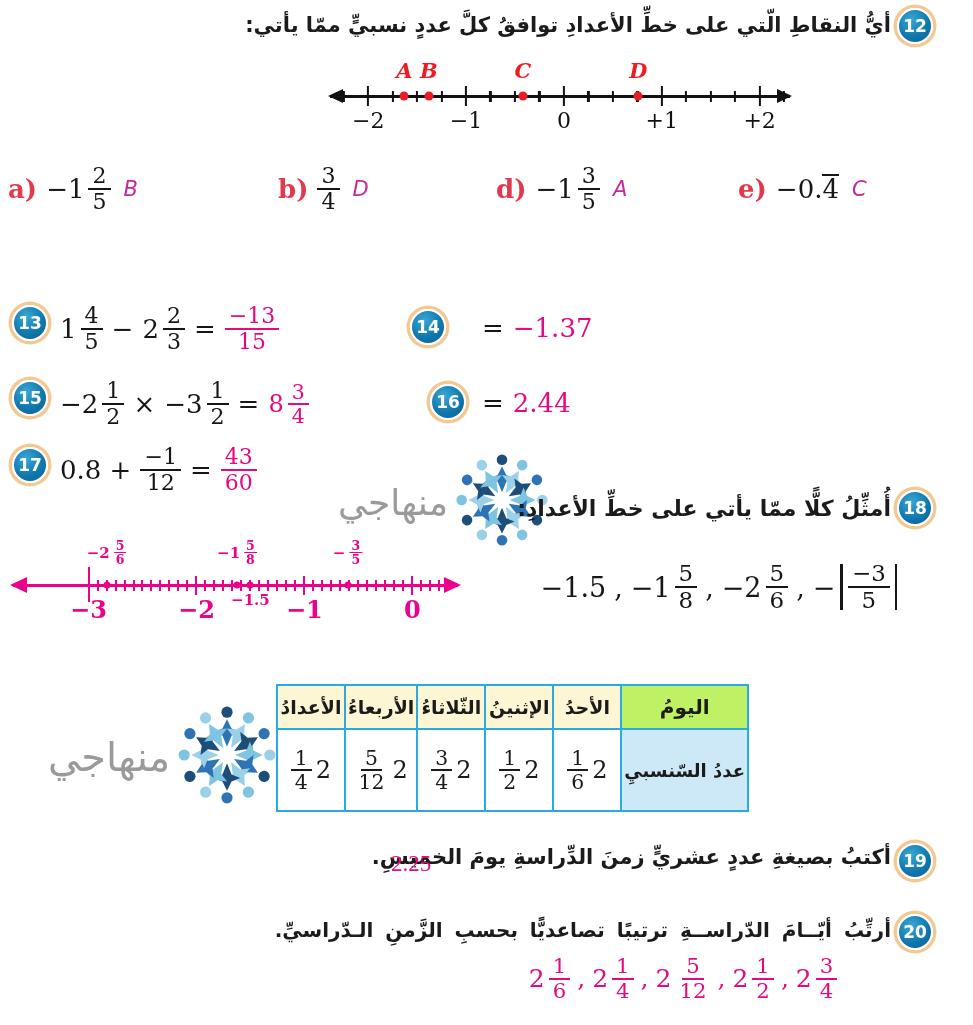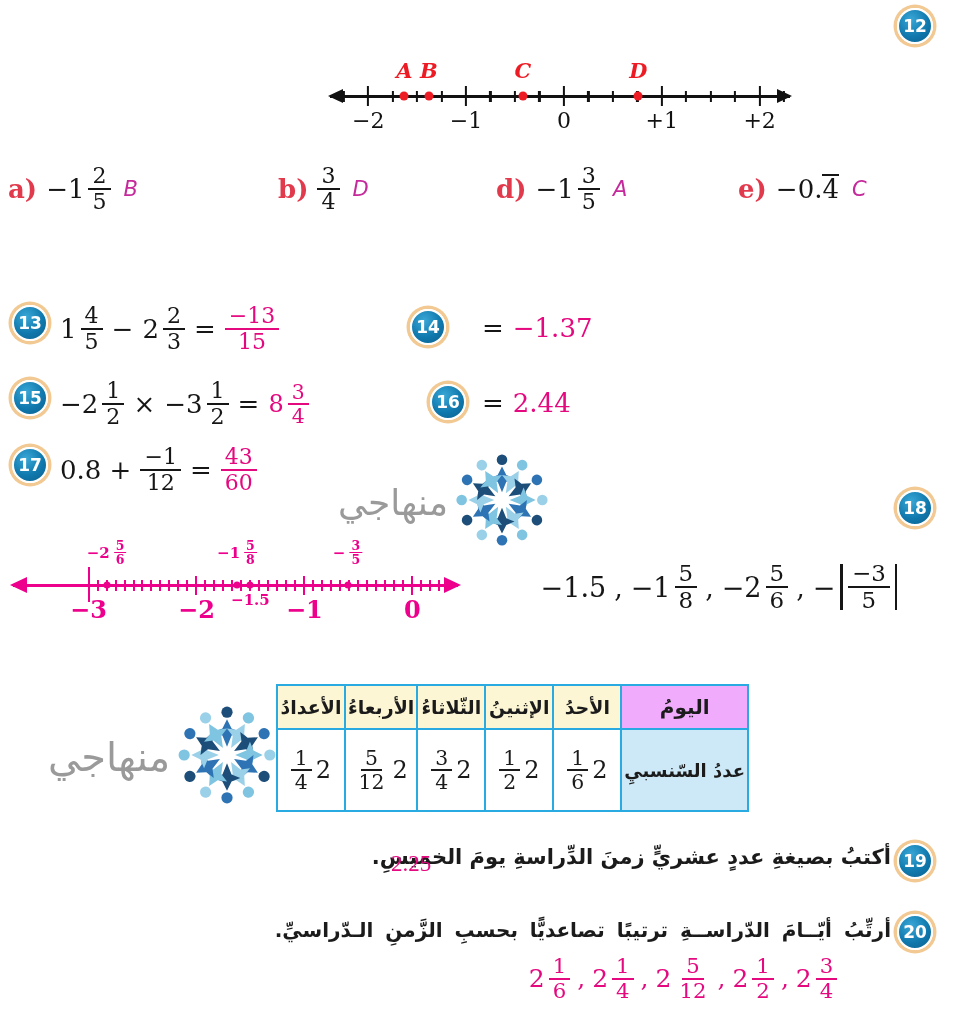--- a/index.html
+++ b/index.html
@@ -67,40 +67,41 @@
 
   
   #q18-values{position:absolute;left:470px;top:545px;width:500px;height:84px;display:flex;align-items:center;justify-content:center;gap:6px;font-family:"DejaVu Serif",serif;font-size:27px;color:#161616;direction:ltr}
   .absval{display:inline-flex;align-items:center;gap:3px}
   .absbar{display:inline-block;width:2.6px;height:46px;background:currentColor;margin:0 2px}
   .sep{padding:0 2px}
 
   
   #study-table{position:absolute;left:276px;top:684px;border-collapse:collapse;direction:rtl;background:#fff}
   #study-table td{border:2.5px solid #29abe2;text-align:center;vertical-align:middle;padding:2px}
-  #study-table .corner{width:80px;height:44px;background:#f0abfc;font-weight:700;font-size:20px}
+  #study-table .corner{width:80px;height:44px;background:#bef264;font-weight:700;font-size:20px}
   #study-table .day-header{width:68px;height:44px;background:#fcf6d4;font-weight:700;font-size:19px;white-space:nowrap}
   #study-table .row-label{height:82px;background:#cde8f6;font-weight:700;font-size:18px;line-height:1.5}
   #study-table .day-value{height:82px;background:#fff;font-family:"DejaVu Serif",serif;font-size:24px}
 
   
   .watermark{position:absolute;display:flex;align-items:center;gap:6px}
   .wm-text{color:#9a9a9a;direction:rtl;font-weight:500}
   #wm1 .wm-text{font-size:36px}
   #wm2 .wm-text{font-size:40px}
 
   
   #q20-answers{position:absolute;left:548px;top:955px;width:270px;display:flex;align-items:center;justify-content:center;gap:5px;font-family:"DejaVu Serif",serif;font-size:25px;color:#e5097f;direction:ltr}
 </style>
 </head>
 <body>
 
 <div id="page">
 
   <div class="badge" style="left:897px;top:8px">12</div>
+  <div class="ar abs" style="right:82px;top:13px;font-size:21px">أيُّ النقاطِ الّتي على خطِّ الأعدادِ توافقُ كلَّ عددٍ نسبيٍّ ممّا يأتي:</div>
 
   <div id="nl1" class="nl" style="left:330px;top:58px;width:460px;height:72px">
       <div class="nl-line"></div>
       <div class="nl-arrow left"></div>
       <div class="nl-arrow right"></div>
       <div class="nl-tick major" style="left: 8.3%;"></div>
       <div class="nl-label" style="left: 8.3%;">−2</div>
       <div class="nl-tick major" style="left: 29.57%;"></div>
       <div class="nl-label" style="left: 29.57%;">−1</div>
       <div class="nl-tick major" style="left: 50.85%;"></div>
@@ -297,20 +298,21 @@
             <path d="M0,-35 L4.5,-26 L13,-22.5 L4.5,-19 L0,-8 L-4.5,-19 L-13,-22.5 L-4.5,-26 Z" fill="#1d4e79"></path>
           </g>
           <g transform="rotate(330)">
             <circle cx="0" cy="-42" r="5.5" fill="#9bd1e8"></circle>
             <path d="M0,-35 L4.5,-26 L13,-22.5 L4.5,-19 L0,-8 L-4.5,-19 L-13,-22.5 L-4.5,-26 Z" fill="#7fc4e0"></path>
           </g>
         </svg></span>
   </div>
 
   <div class="badge" style="left:897px;top:490px">18</div>
+  <div class="ar abs" style="right:82px;top:496px;font-size:22px">أُمثِّلُ كلًّا ممّا يأتي على خطِّ الأعدادِ:</div>
   <div id="q18-values">
       <span class="mixed">
         <span>−1.5</span>
       </span>
       <span class="sep">,</span>
       <span class="mixed">
         <span>−1</span>
         <span class="frac">
           <span class="fnum">5</span>
           <span class="fden">8</span>

